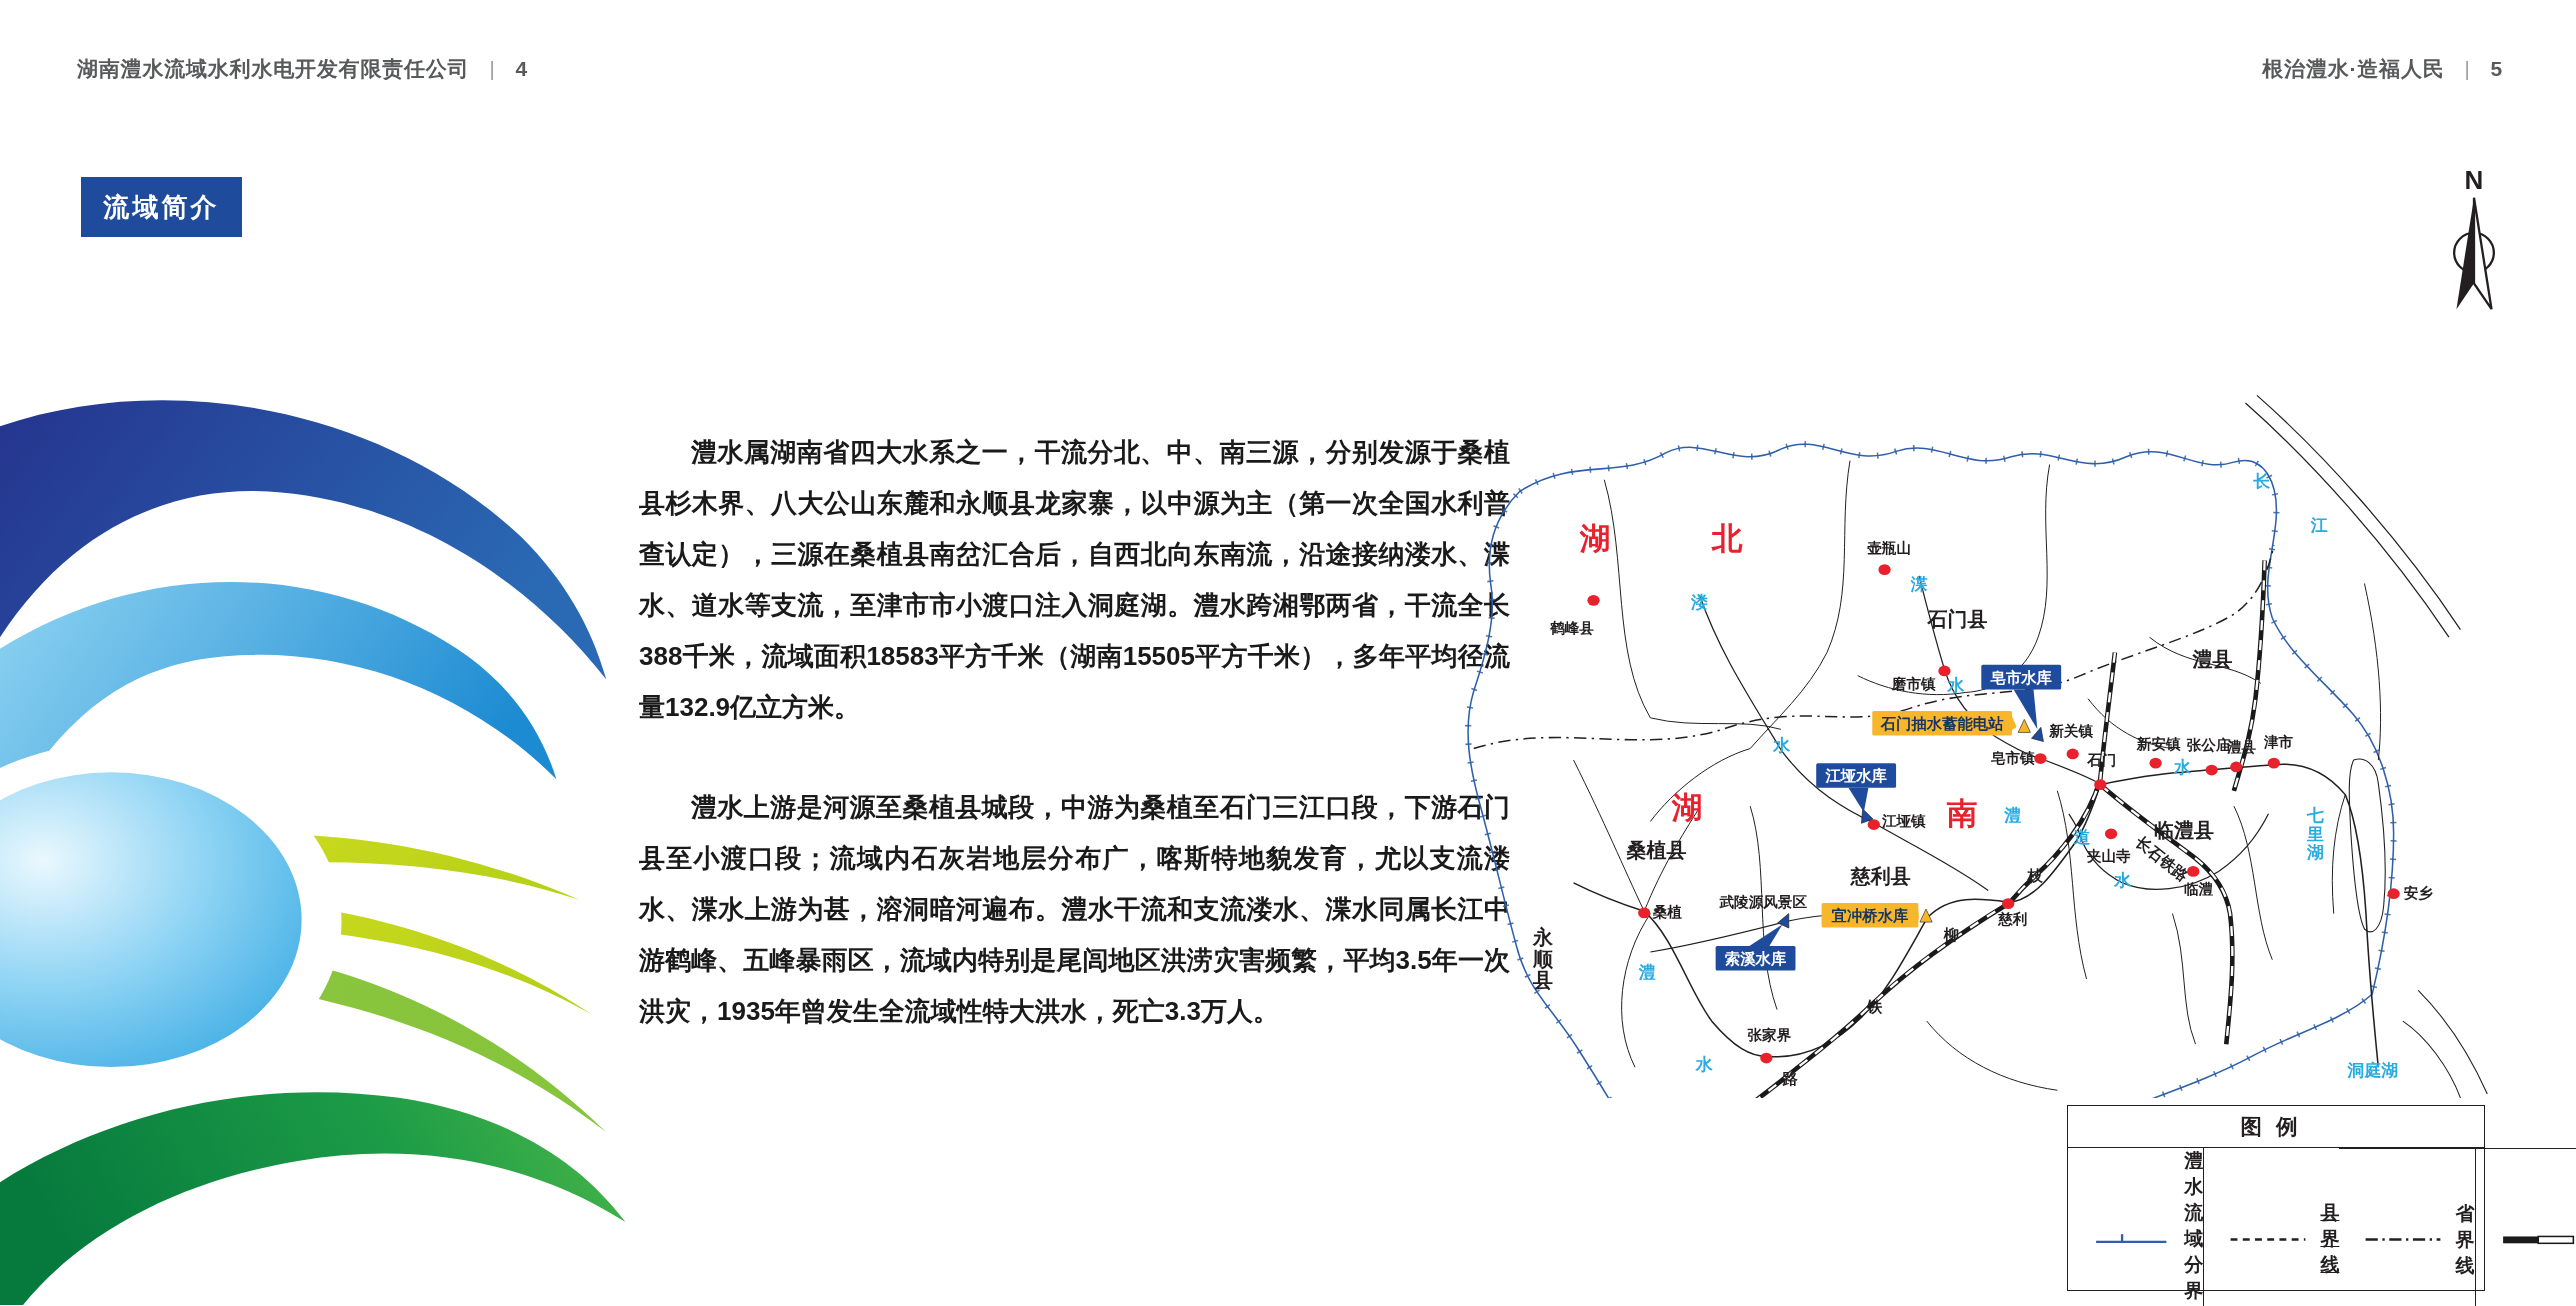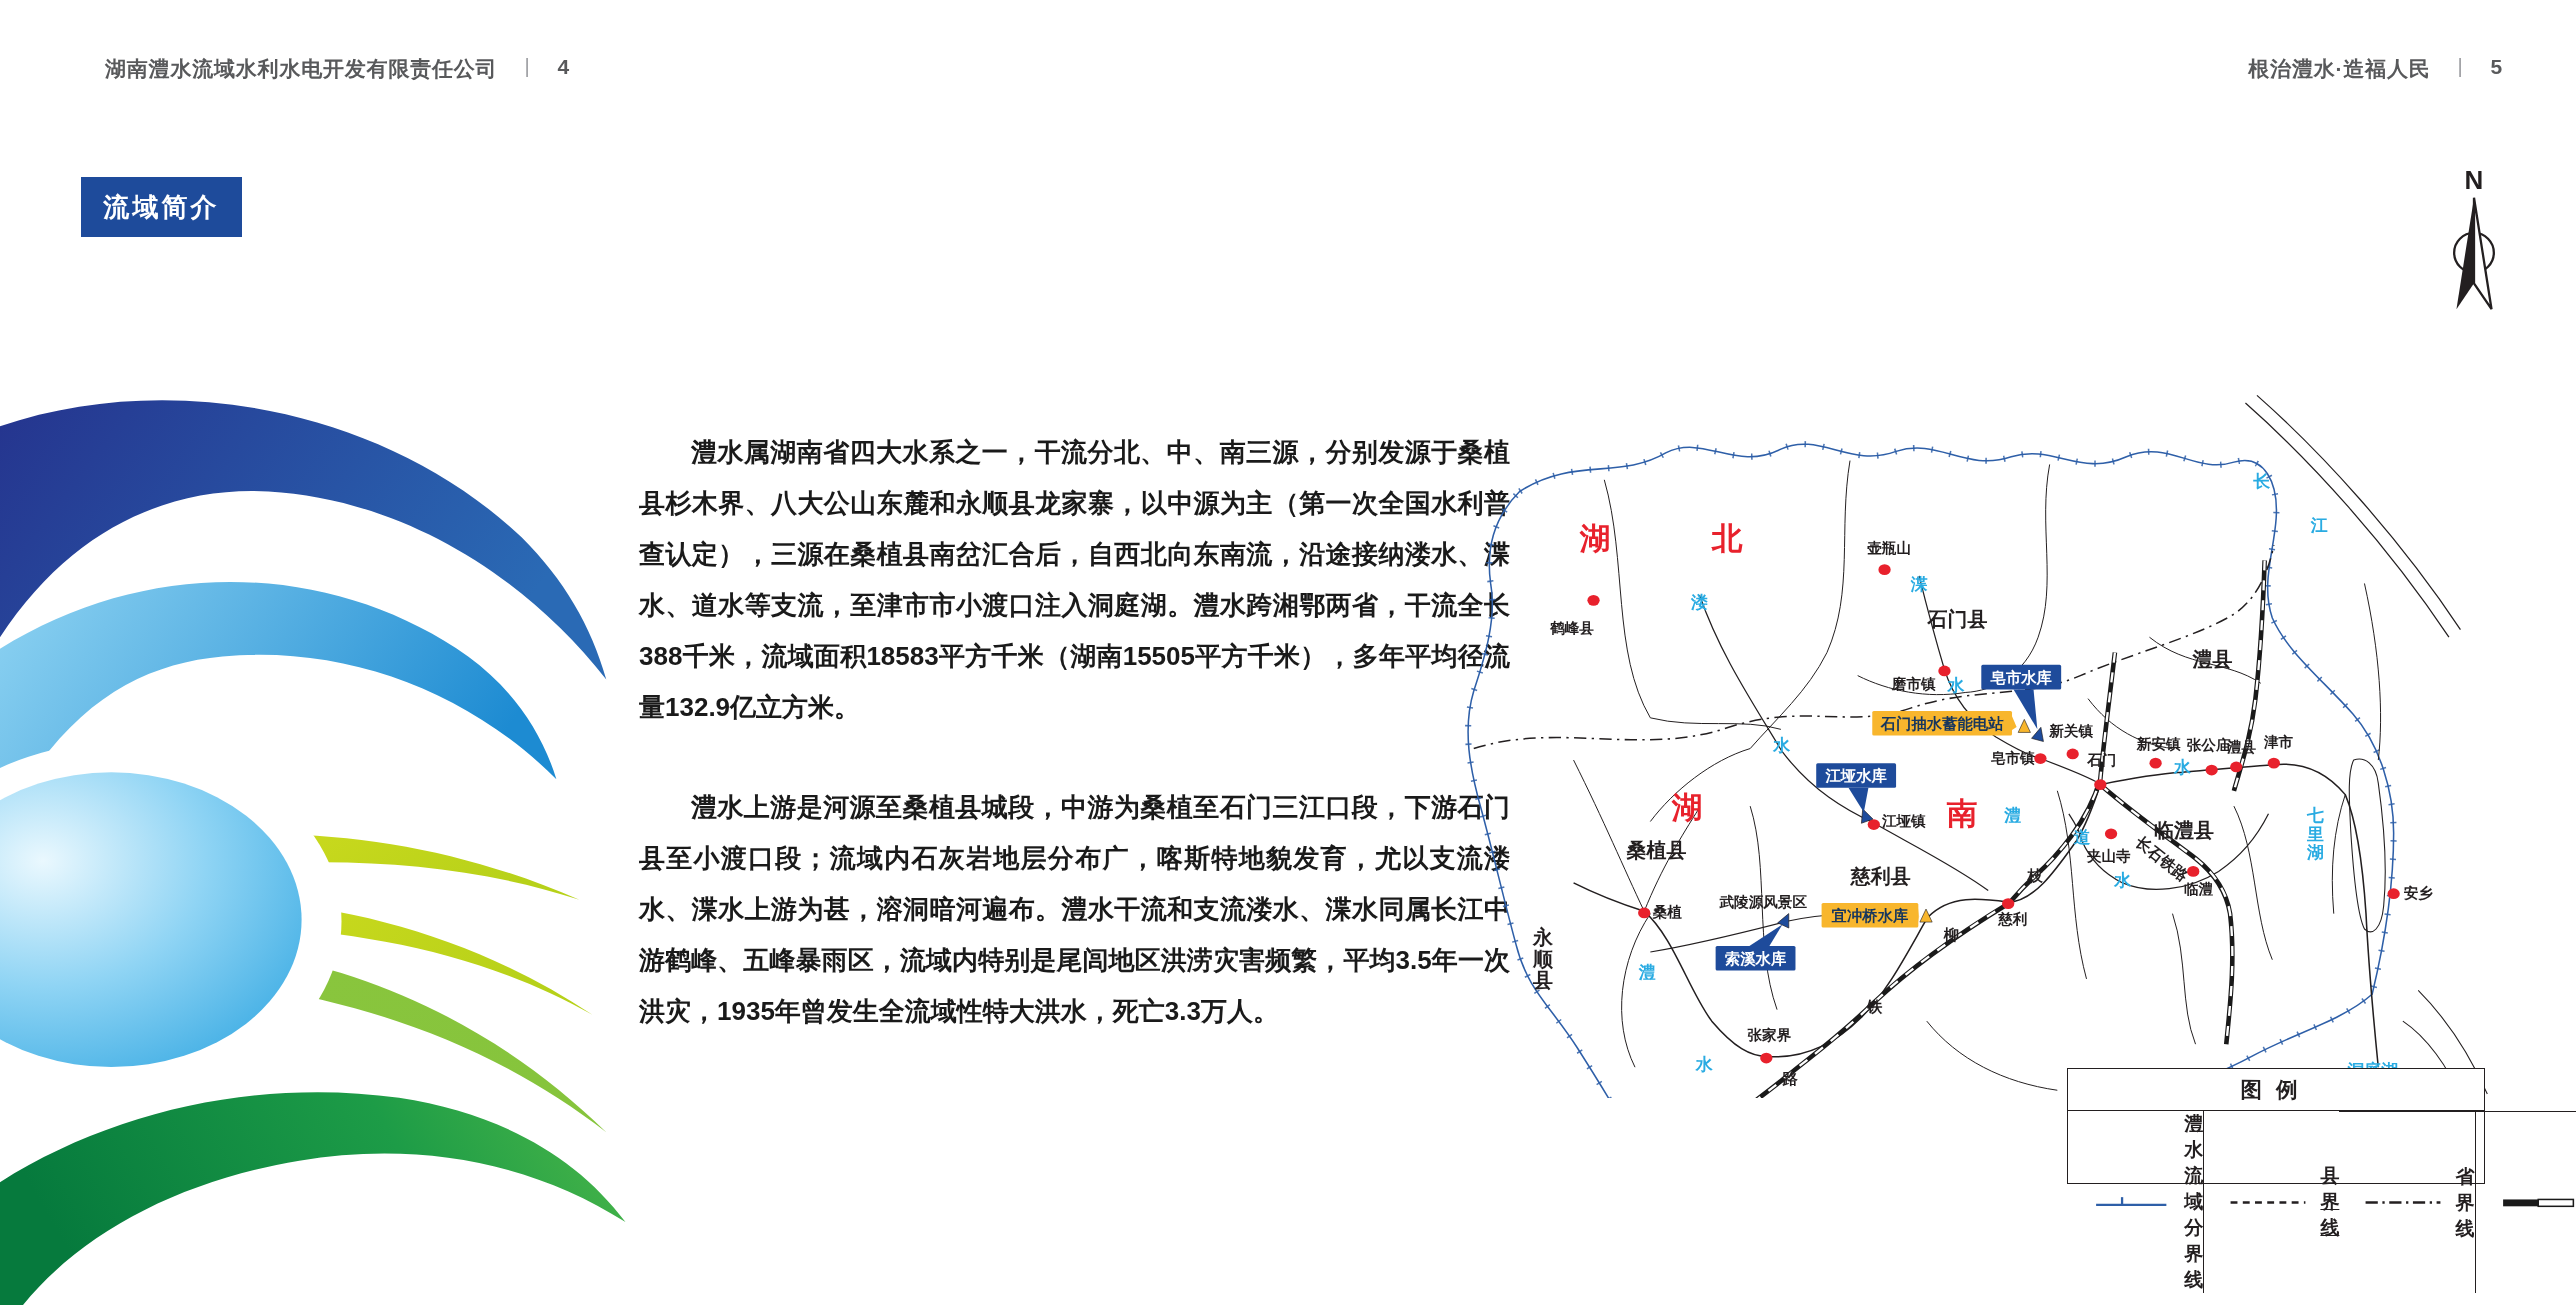--- a/index.html
+++ b/index.html
@@ -1,39 +1,39 @@
 <!DOCTYPE html>
 <html style="font-size:12.3px"><head>
 <meta charset="utf-8">
 <style>
   html,body{margin:0;padding:0;background:#e8e8e8;}
   .sheet{position:relative;width:2576px;height:1306px;background:#ffffff;overflow:hidden;
          font-family:"Liberation Sans", sans-serif;}
   
-  .pg-header{position:absolute;top:55px;display:flex;align-items:flex-start;gap:27px;
-             font-size:21px;font-weight:bold;color:#58595b;letter-spacing:0.8px;margin-left:28px;}
+  .pg-header{position:absolute;top:55px;display:flex;align-items:center;gap:20px;
+             font-size:21px;font-weight:bold;color:#58595b;letter-spacing:0.8px;}
   .pg-header .sep{color:#9b9ca0;font-weight:normal;font-size:20px;}
   .hdr-left{left:77px;}
   .hdr-right{right:73px;}
   
   .section-title{position:absolute;left:81px;top:177px;width:161px;height:60px;
                  background:#1e4b9b;color:#fff;font-size:26px;font-weight:bold;
                  display:flex;align-items:center;justify-content:center;letter-spacing:3.1px;}
   .bodytext{position:absolute;left:639px;top:427px;width:871px;color:#1a1a1a;
             font-size:26px;line-height:51px;font-weight:bold;text-align:justify;}
   .bodytext p{margin:0 0 49px 0;text-indent:2em;}
   .logo-wrap{position:absolute;left:0;top:384px;width:660px;height:921px;}
   
   .map-title{position:absolute;left:1983px;top:178px;transform:translateX(-50%);
              white-space:nowrap;color:#1e4b9b;font-size:37px;font-weight:bold;letter-spacing:2.3px;}
   .compass{position:absolute;left:2445px;top:167px;width:58px;height:165px;text-align:center;}
   .compass .n{font-size:26px;font-weight:bold;color:#231f20;line-height:26px;}
   .map-wrap{position:absolute;left:1420px;top:330px;width:1075px;height:768px;}
   
-  .legend{position:absolute;left:2067px;top:1068px;width:418px;height:116px;
+  .legend{position:absolute;left:2067px;top:1105px;width:418px;height:186px;
           border:1.5px solid #231f20;background:#fff;box-sizing:border-box;}
   .legend .lg-title{height:41px;border-bottom:1.5px solid #231f20;display:flex;align-items:center;
           justify-content:center;font-size:21.5px;font-weight:bold;color:#231f20;letter-spacing:14px;}
   .legend .lg-grid{display:grid;grid-template-columns:1fr 1fr 1fr 1fr;grid-template-rows:1fr 1fr;height:103px;}
   .legend .lg-cell{display:flex;align-items:center;gap:10.7px;padding-left:21.5px;box-sizing:border-box;
           font-size:19px;font-weight:bold;color:#231f20;}
   .legend .lg-cell.r{border-left:1.5px solid #231f20;text-decoration:underline;}
   .legend .lg-cell.b{border-top:1.5px solid #231f20;}
   .lg-sym{flex:0 0 84px;height:17px;}
 </style>

